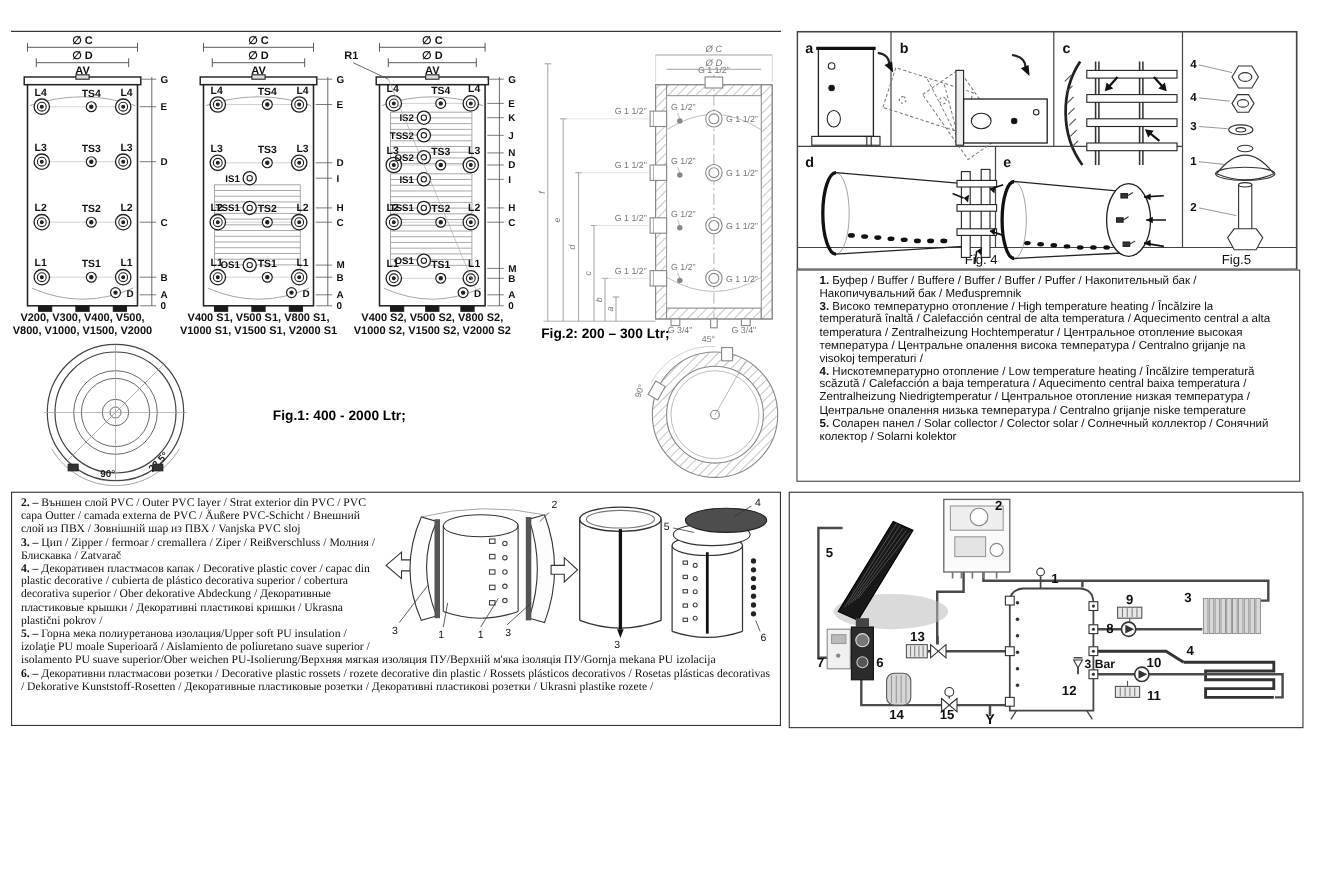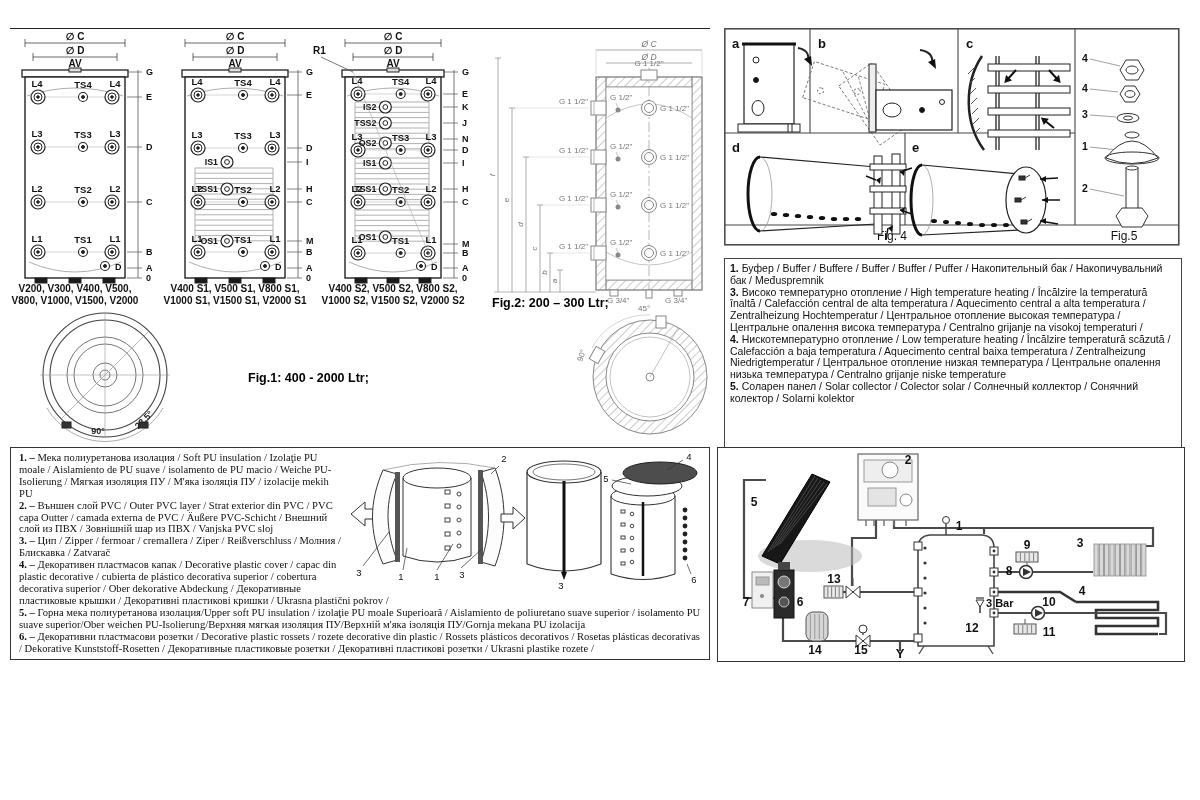--- a/index.html
+++ b/index.html
@@ -1,22 +1,22 @@
 <!DOCTYPE html>
 <html><head>
 <meta charset="utf-8">
 <style>
   html,body{margin:0;padding:0;background:#fff;}
   .page{position:relative;width:1200px;height:800px;background:#fff;overflow:hidden;
         font-family:"Liberation Sans",sans-serif;color:#111;}
   .panel{position:absolute;box-sizing:border-box;background:#fff;}
   #fig1-panel{left:10px;top:30px;width:700px;height:412px;}
   #fig4-panel{left:724px;top:28px;width:458px;height:220px;}
-  #legend-right{left:724px;top:258px;width:458px;height:193px;border:1.4px solid #444;
-      padding:4px 5px;font-size:10.5px;line-height:11.8px;}
+  #legend-right{left:724px;top:245px;width:458px;height:193px;border:1.4px solid #444;
+      padding:4px 20px;font-size:10.5px;line-height:11.8px;}
   #legend-left{left:10px;top:447px;width:700px;height:213px;border:1.5px solid #333;
       padding:4px 8px;font-family:"Liberation Serif",serif;font-size:10.6px;line-height:11.9px;}
   #schem-panel{left:717px;top:447px;width:468px;height:215px;border:1.5px solid #333;}
   .toprule{position:absolute;left:10px;top:28px;width:700px;height:0;border-top:1.6px solid #222;}
   .assembly-float{float:right;width:352px;height:138px;margin:0 0 2px 6px;}
   .footer{position:absolute;left:0;top:801px;width:1200px;text-align:center;
       font-size:12.5px;color:#111;}
   .footer b{font-weight:bold;}
   svg{display:block;font-family:"Liberation Sans",sans-serif;}
   svg text{font-family:"Liberation Sans",sans-serif;}
@@ -737,21 +737,20 @@
           <circle cx="336" cy="74" r="2.4" fill="#222" stroke="none" stroke-width="1"></circle>
           <circle cx="336" cy="82" r="2.4" fill="#222" stroke="none" stroke-width="1"></circle>
           <circle cx="336" cy="90" r="2.4" fill="#222" stroke="none" stroke-width="1"></circle>
           <circle cx="336" cy="98" r="2.4" fill="#222" stroke="none" stroke-width="1"></circle>
           <circle cx="336" cy="106" r="2.4" fill="#222" stroke="none" stroke-width="1"></circle>
           <line x1="342" y1="122" x2="338" y2="112" stroke="#333" stroke-width="0.7"></line>
           <text x="345" y="131" font-size="9.5px" fill="#111" text-anchor="middle" font-family="&quot;Liberation Serif&quot;,serif">6</text>
         </svg>
     </div>
     <div>
-        <div class="li"><b>1. – </b>Мека полиуретанова изолация / Soft PU insulation / Izolaţie PU moale / Aislamiento de PU suave / isolamento de PU macio / Weiche PU-Isolierung / Мягкая изоляция ПУ / М'яка ізоляція ПУ / izolacije mekih PU</div>
         <div class="li"><b>2. – </b>Външен слой PVC / Outer PVC layer / Strat exterior din PVC / PVC capa Outter / camada externa de PVC / Äußere PVC-Schicht / Внешний слой из ПВХ / Зовнішній шар из ПВХ / Vanjska PVC sloj</div>
         <div class="li"><b>3. – </b>Цип / Zipper / fermoar / cremallera / Ziper / Reißverschluss / Молния / Блискавка / Zatvarač</div>
         <div class="li"><b>4. – </b>Декоративен пластмасов капак / Decorative plastic cover / capac din plastic decorative / cubierta de plástico decorativa superior / cobertura decorativa superior / Ober dekorative Abdeckung / Декоративные пластиковые крышки / Декоративні пластикові кришки / Ukrasna plastični pokrov /</div>
         <div class="li"><b>5. – </b>Горна мека полиуретанова изолация/Upper soft PU insulation / izolaţie PU moale Superioară / Aislamiento de poliuretano suave superior / isolamento PU suave superior/Ober weichen PU-Isolierung/Верхняя мягкая изоляция ПУ/Верхній м'яка ізоляція ПУ/Gornja mekana PU izolacija</div>
         <div class="li"><b>6. – </b>Декоративни пластмасови розетки / Decorative plastic rossets / rozete decorative din plastic / Rossets plásticos decorativos / Rosetas plásticas decorativas / Dekorative Kunststoff-Rosetten / Декоративные пластиковые розетки / Декоративні пластикові розетки / Ukrasni plastike rozete /</div>
       </div>
   </div>
 
   <div class="panel" id="schem-panel">
     <svg id="schem-svg" width="465" height="212">

